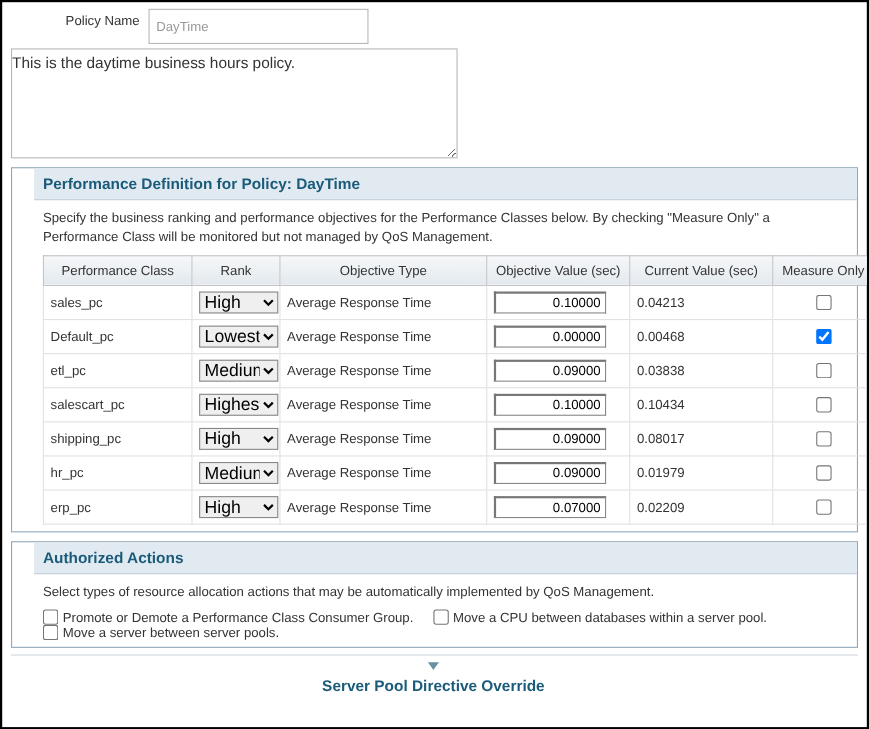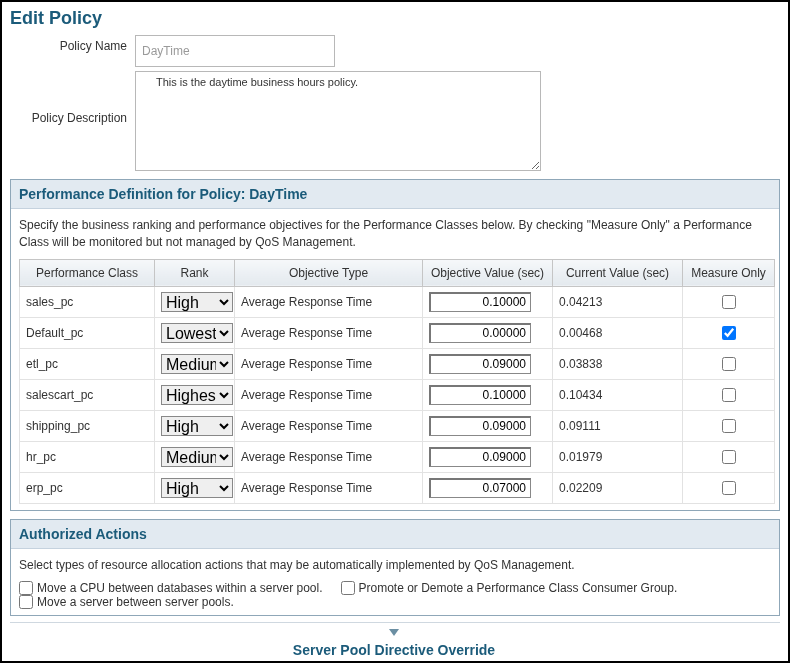--- a/index.html
+++ b/index.html
@@ -45,30 +45,31 @@
     color: #9a9a9a;
     padding: 2px 6px;
     font-family: inherit;
     font-size: 12px;
   }
   .textarea-input {
     width: 406px;
     height: 100px;
     border: 1px solid #b8b8b8;
     background: #fff;
-    padding: 4px 20px;
+    padding: 4px 0;
     font-family: inherit;
-    font-size: 11px;
+    font-size: 14px;
     color: #333;
     resize: both;
   }
   .section {
     border: 1px solid #8fa7b8;
     margin-top: 8px;
     background: #fff;
+    padding-left: 20px;
   }
   .section-header {
     background: #e2eaf1;
     border-bottom: 1px solid #c5d2de;
     padding: 6px 8px;
     color: #1b5b7a;
     font-size: 14px;
     font-weight: bold;
   }
   .section-body {
@@ -171,29 +172,27 @@
     border-left: 5px solid transparent;
     border-right: 5px solid transparent;
     border-top: 7px solid #6b8fa3;
   }
 </style>
 </head>
 <body>
 
 <div class="frame">
 
-  <h1 class="page-title">Edit Policy</h1>
 
   <div class="form-row">
     <div class="form-label">Policy Name</div>
     <input type="text" class="text-input" readonly="" value="DayTime" style="">
   </div>
 
   <div class="form-row">
-    <div class="form-label" style="padding-top:40px">Policy Description</div>
     <textarea class="textarea-input" style="">This is the daytime business hours policy.</textarea>
   </div>
 
   <div class="section">
     <div class="section-header">Performance Definition for Policy: DayTime</div>
     <div class="section-body">
       <p class="help-text">Specify the business ranking and performance objectives for the Performance Classes below. By checking "Measure Only" a Performance Class will be monitored but not managed by QoS Management.</p>
 
       <table class="grid">
         <colgroup>
@@ -253,21 +252,21 @@
               <td>0.10434</td>
               <td class="center">
                 <input type="checkbox" class="mo-check" style="">
               </td>
             </tr>
             <tr>
               <td>shipping_pc</td>
               <td><select class="rank-select"><option>Highest</option><option selected="">High</option><option>Medium</option><option>Low</option><option>Lowest</option></select></td>
               <td>Average Response Time</td>
               <td><input type="text" class="objval-input" value="0.09000" style=""></td>
-              <td>0.09111</td>
+              <td>0.08017</td>
               <td class="center">
                 <input type="checkbox" class="mo-check" style="">
               </td>
             </tr>
             <tr>
               <td>hr_pc</td>
               <td><select class="rank-select"><option>Highest</option><option>High</option><option selected="">Medium</option><option>Low</option><option>Lowest</option></select></td>
               <td>Average Response Time</td>
               <td><input type="text" class="objval-input" value="0.09000" style=""></td>
               <td>0.01979</td>
@@ -290,25 +289,25 @@
     </div>
   </div>
 
   <div class="section auth-actions">
     <div class="section-header">Authorized Actions</div>
     <div class="section-body">
       <div class="help-text">Select types of resource allocation actions that may be automatically implemented by QoS Management.</div>
       <div class="checkbox-row">
         <label class="check-item">
           <input type="checkbox" style="">
-          <span>Move a CPU between databases within a server pool.</span>
+          <span>Promote or Demote a Performance Class Consumer Group.</span>
         </label>
         <label class="check-item">
           <input type="checkbox" style="">
-          <span>Promote or Demote a Performance Class Consumer Group.</span>
+          <span>Move a CPU between databases within a server pool.</span>
         </label>
       </div>
       <div class="checkbox-row" style="margin-top:0">
         <label class="check-item">
           <input type="checkbox" style="">
           <span>Move a server between server pools.</span>
         </label>
       </div>
     </div>
   </div>

